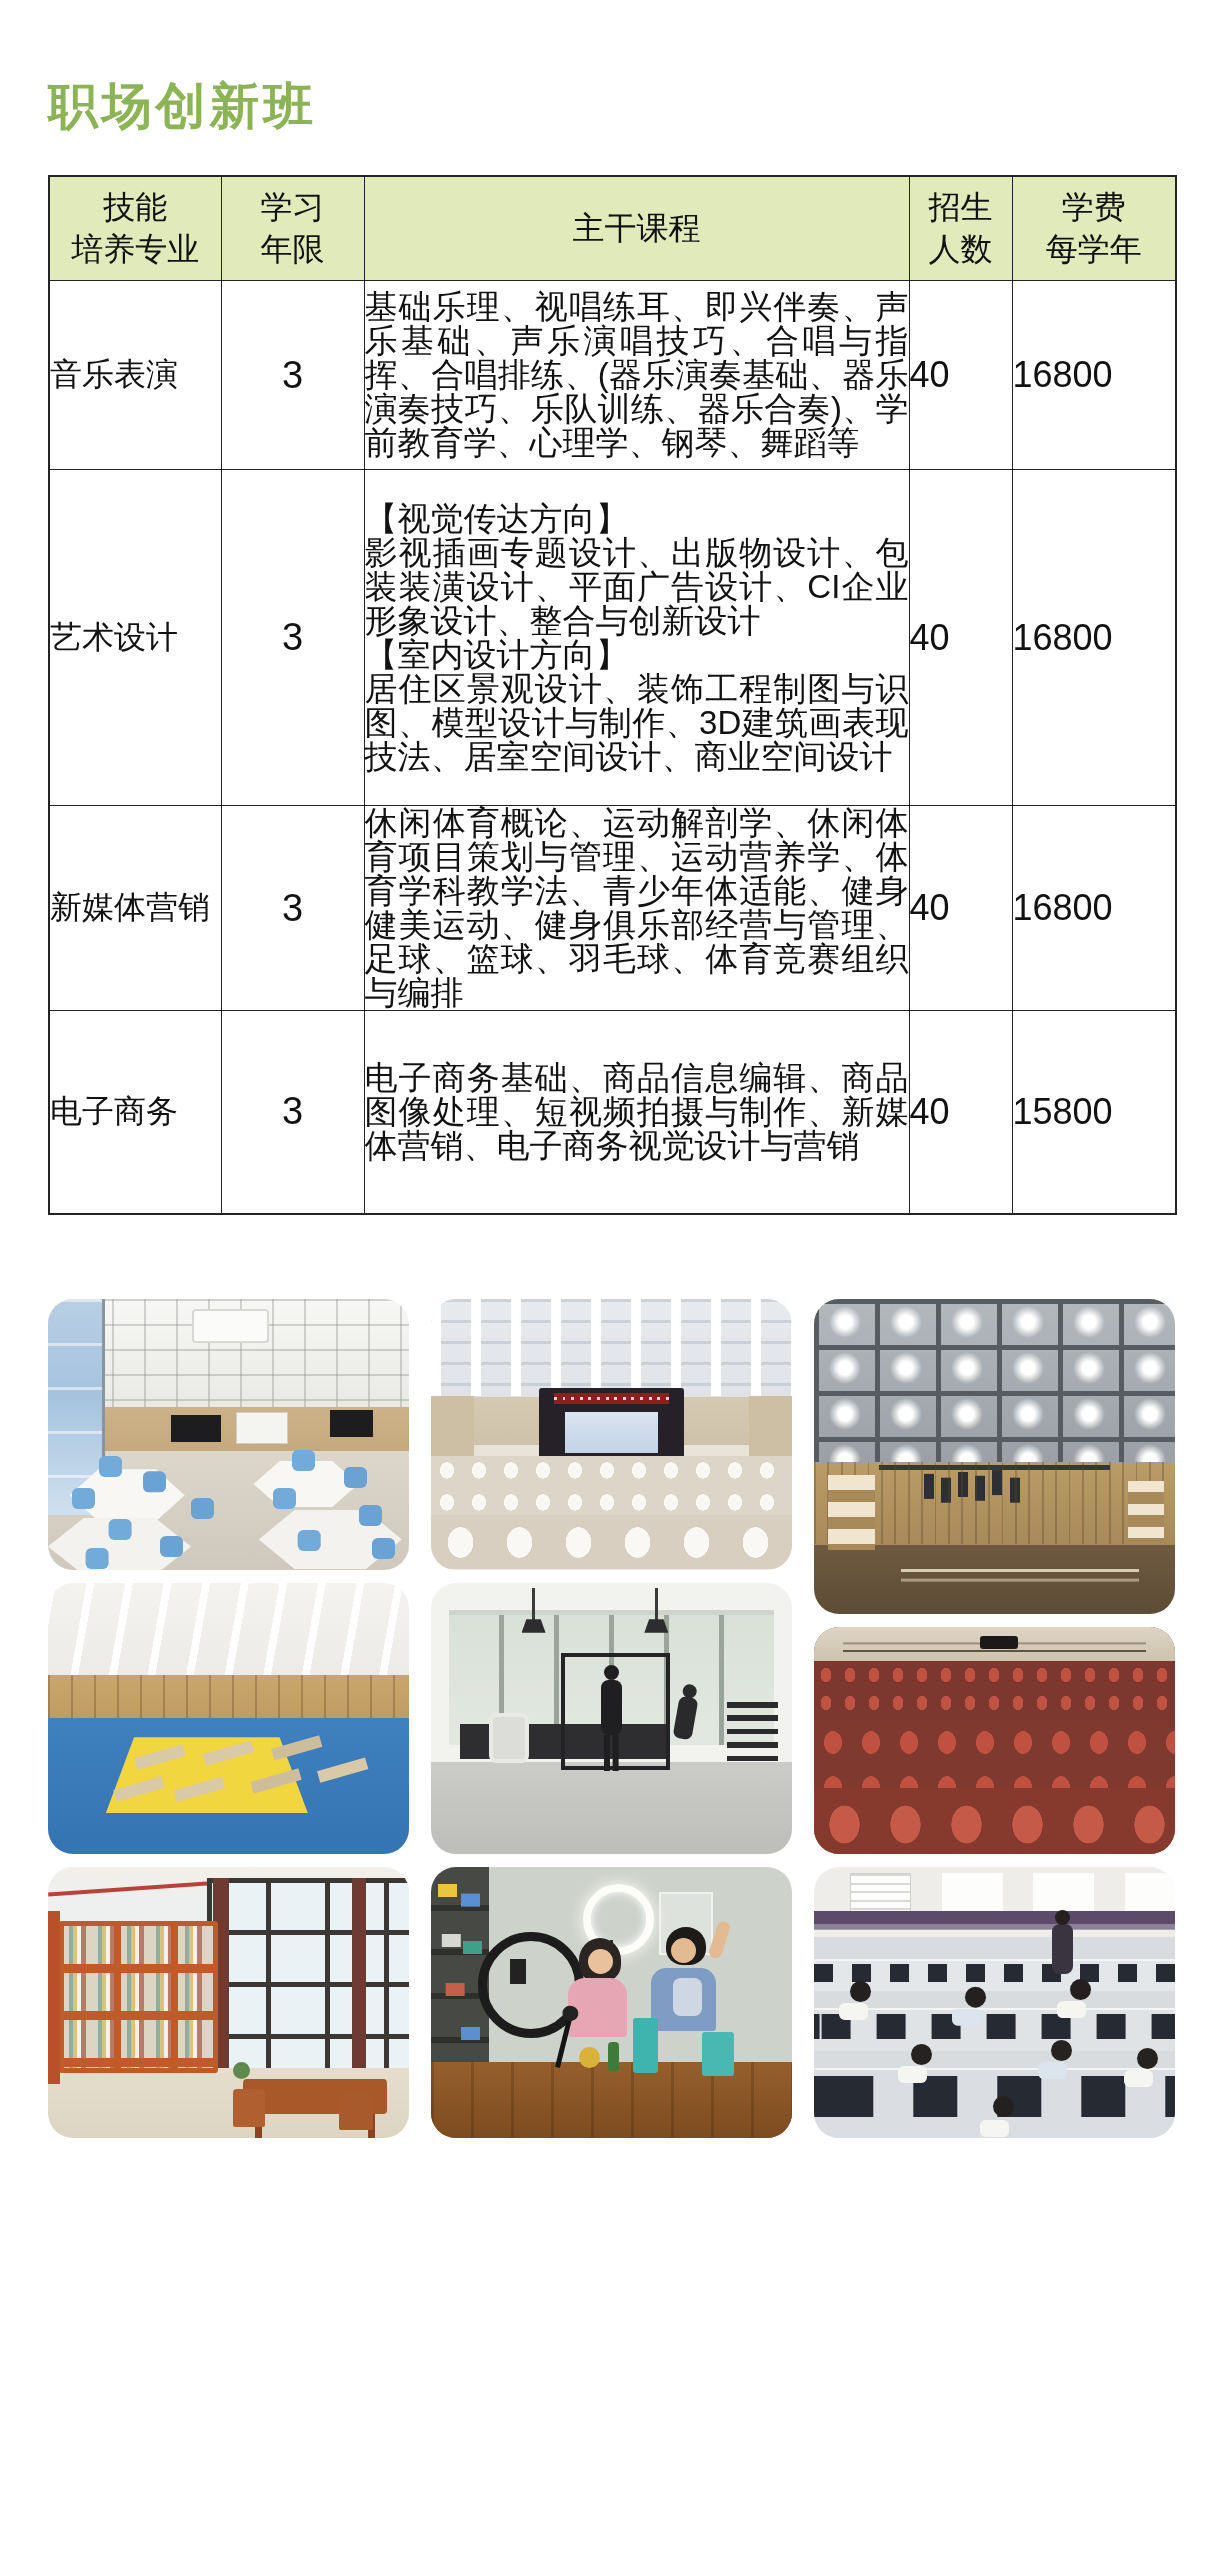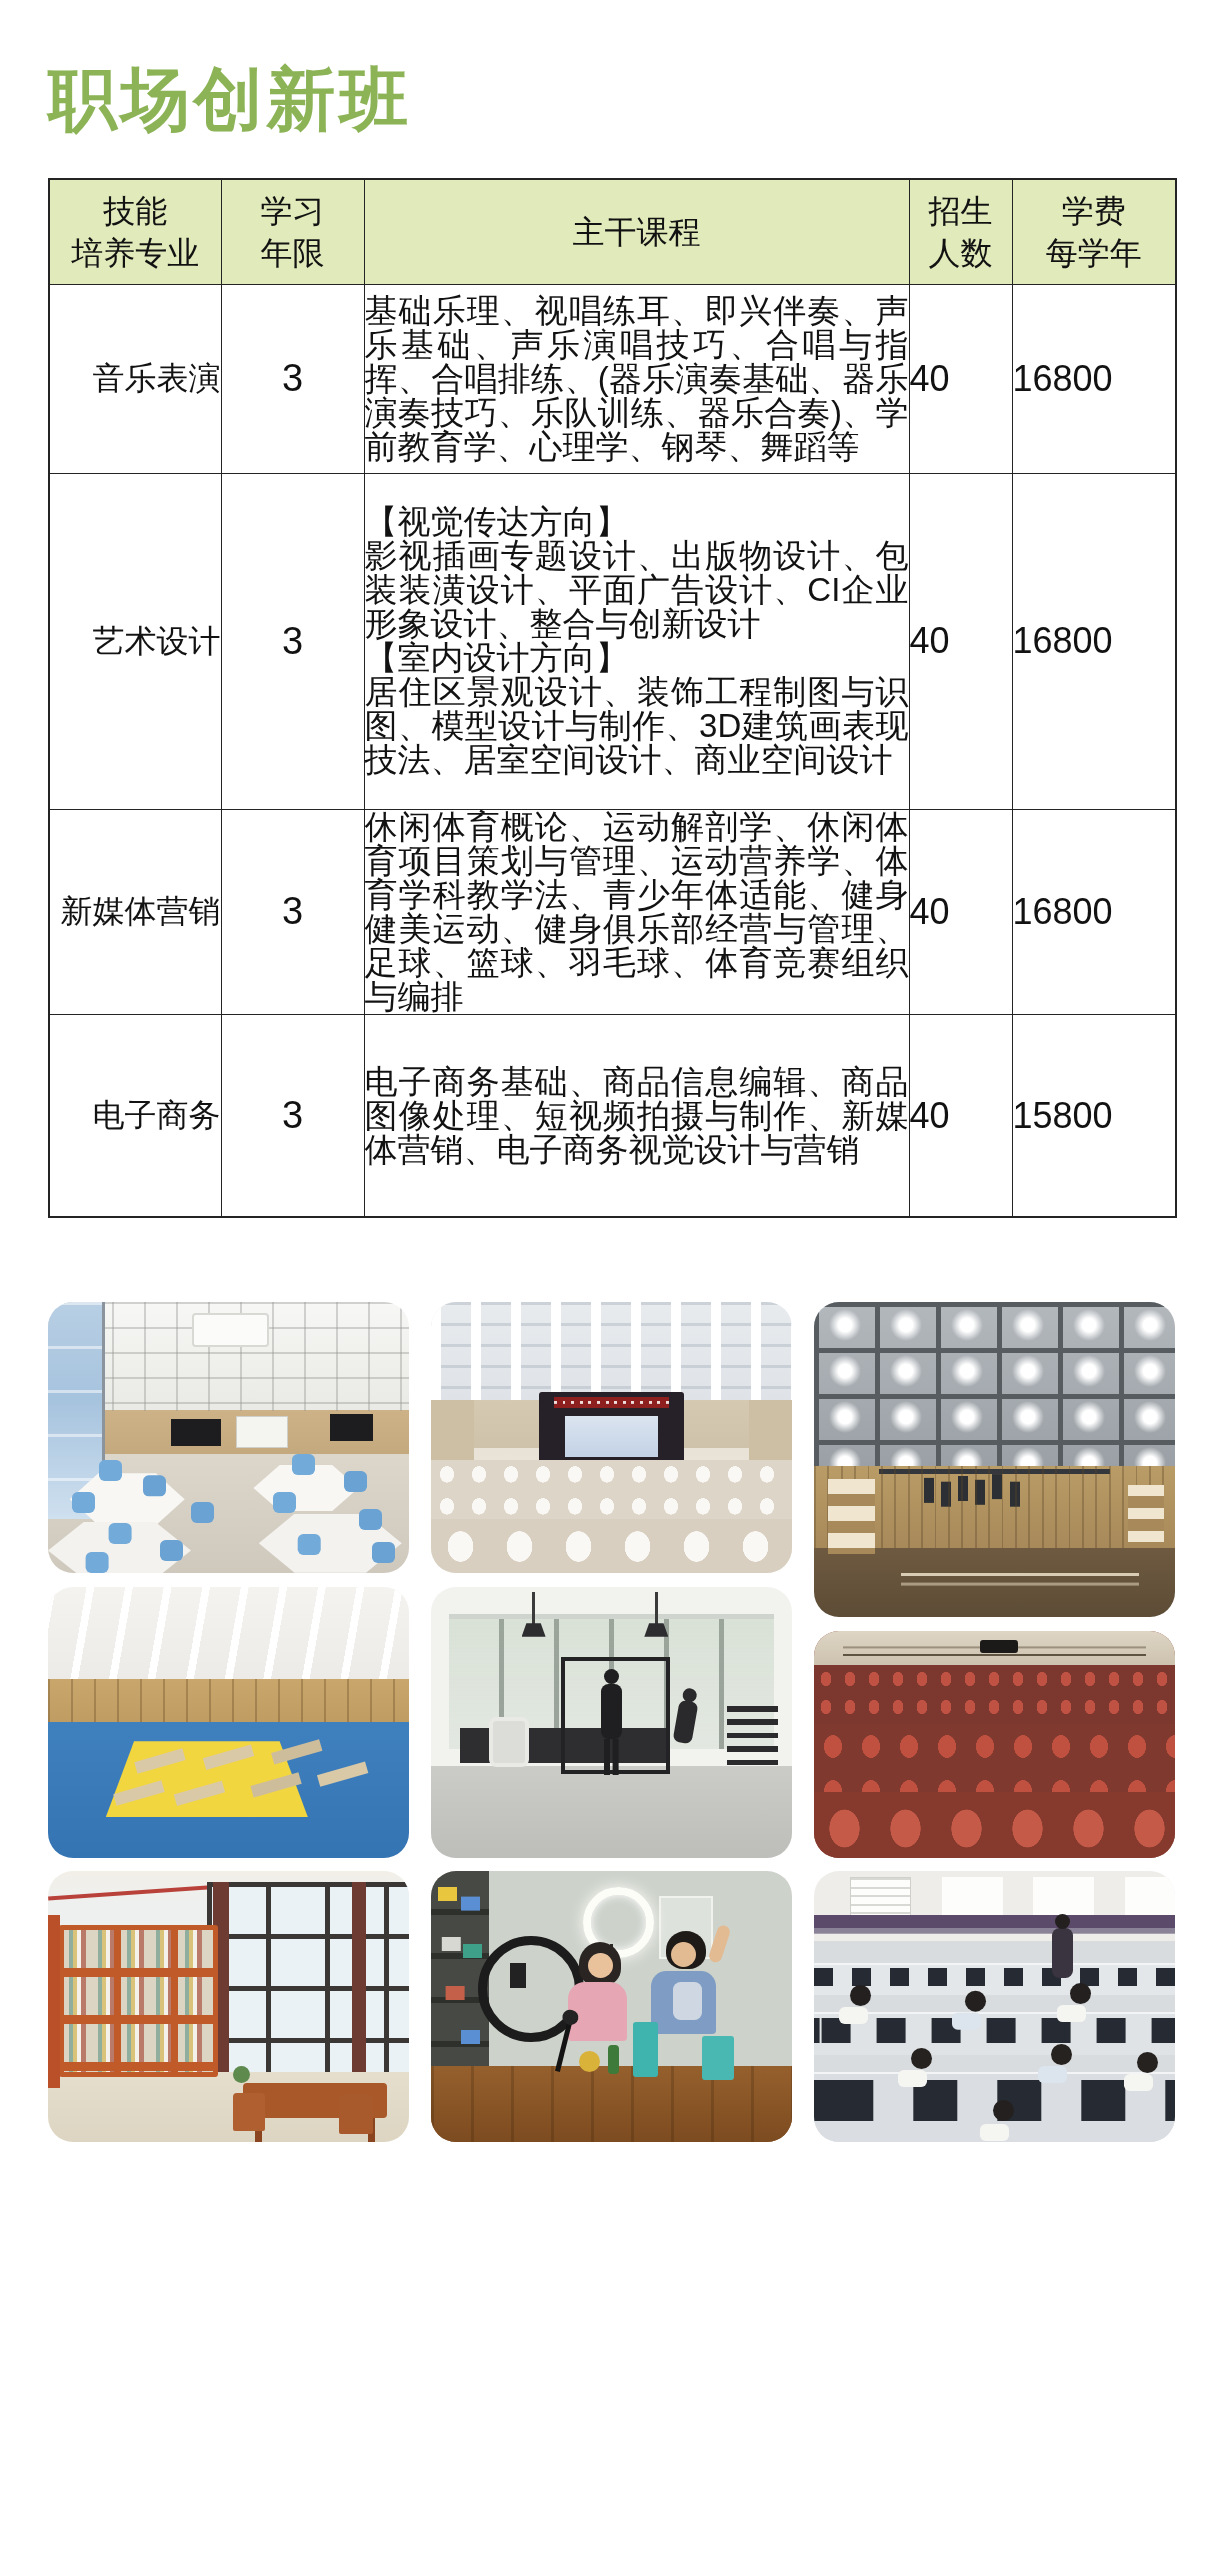--- a/index.html
+++ b/index.html
@@ -6,22 +6,22 @@
   body{
     width:1223px;min-height:2576px;
     font-family:"Liberation Sans","DejaVu Sans",sans-serif;
     color:#121212;
     box-sizing:border-box;
   }
   .page{width:1223px;padding:0 48px;box-sizing:border-box;}
 
   
   .page-title{
-    margin:64px 0 0 0;
-    font-size:69px;
+    margin:80px 0 0 0;
+    font-size:50px;
     font-weight:900;
     letter-spacing:3.8px;
     line-height:1.05;
     color:#8cb457;
   }
 
   
   table.programs{
     margin-top:42px;
     width:1127px;
@@ -44,21 +44,21 @@
   th.th{
     background:#e1eaba;
     font-weight:400;
     font-size:32px;
     line-height:1.32;
     text-align:center;
   }
   th.th .hl{display:block;}
 
   td.major{
-    text-align:right;
+    text-align:left;
     font-size:32px;
     line-height:1.35;
   }
   td.major .ml{display:block;}
   td.major .ml-sub{display:block;font-size:27px;}
 
   td.years{
     text-align:center;
     font-size:38px;
   }

